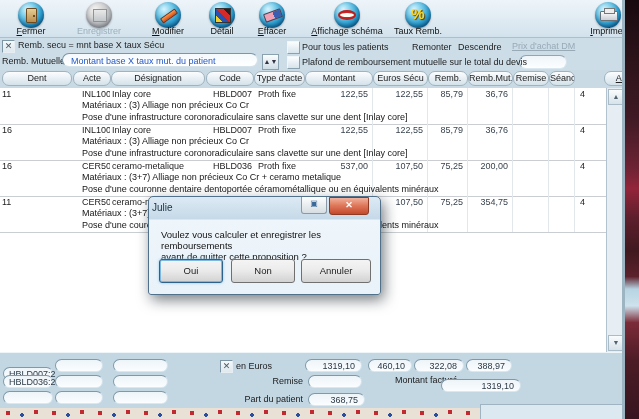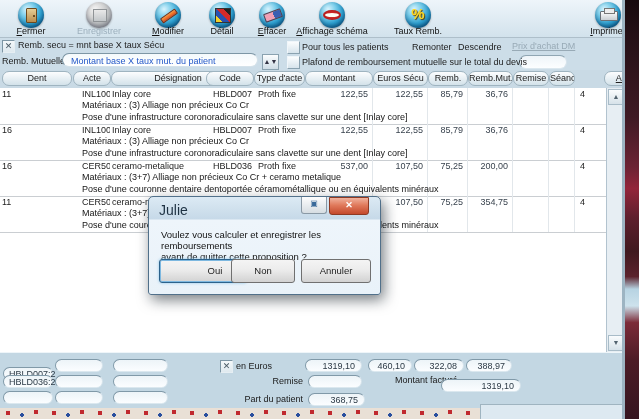--- a/index.html
+++ b/index.html
@@ -59,30 +59,30 @@
   .vline{position:absolute;top:0;width:1px;height:36px;background:#e2e7eb;}
   
   .vscroll{position:absolute;left:606px;top:88px;width:16px;height:264px;background:#e7eef3;border-left:1px solid #b2c3cf;}
   .sbtn{position:absolute;left:1px;width:14px;height:14px;background:linear-gradient(#fafcfd,#d7e2e9);
     border:1px solid #a9bcc8;font-size:7px;line-height:13px;text-align:center;color:#52636f;}
   
   .dialog{position:absolute;left:148px;top:196px;width:231px;height:97px;z-index:20;
     border:1px solid #51708a;border-radius:5px 5px 3px 3px;
     background:linear-gradient(#dceaf4,#c6d9e8 22px,#eef5fb 23px,#e9f2f9);
     box-shadow:3px 5px 14px rgba(10,20,30,.55);}
-  .dlg-title{position:absolute;left:10px;top:5px;font-size:14px;color:#1d3142;}
+  .dlg-title{position:absolute;left:3px;top:5px;font-size:10px;color:#1d3142;}
   .dlg-winbtn{position:absolute;top:0;height:16px;background:linear-gradient(#fdfdfd,#d6dde2);
     border:1px solid #8a99a5;border-top:none;border-radius:0 0 3px 3px;text-align:center;}
   .dlg-help{left:152px;width:24px;font-size:8px;color:#3a6a9a;line-height:14px;}
   .dlg-close{left:180px;width:38px;background:linear-gradient(#f0b19c,#e07a5c 45%,#c4492c);
     border:1px solid #8e3categ;border:1px solid #8e3a24;color:#fff;font-weight:bold;font-size:9px;line-height:14px;}
   .dlg-msg{position:absolute;left:12px;width:210px;height:11px;line-height:11px;font-size:9.5px;color:#111;}
   .dlg-btn{position:absolute;top:62px;height:22px;border-radius:3px;border:1px solid #707070;
     background:linear-gradient(#f4f4f4,#ececec 45%,#d2d2d2);text-align:center;line-height:21px;font-size:9.5px;color:#222;cursor:default;}
-  .dlg-btn.default{border:1px solid #2c628b;box-shadow:0 0 0 1px #7db8e0 inset,0 0 3px #8cc6ea;padding-left:24px;}
+  .dlg-btn.default{border:1px solid #2c628b;box-shadow:0 0 0 1px #7db8e0 inset,0 0 3px #8cc6ea;}
   
   .bpanel{position:absolute;left:0;top:352px;width:622px;height:56px;background:#c3d7e3;border-top:1px solid #eef5f9;}
   .bpanel-ext{position:absolute;left:480px;top:404px;width:142px;height:15px;background:#dde9f1;border:1px solid #9fb4c0;border-bottom:none;}
   .bfield{position:absolute;height:13px;border-radius:7px;border:1px solid;border-color:#8099a8 #d6e3eb #dbe8ef #8099a8;
     background:linear-gradient(#edf4f8,#fbfdff);line-height:12px;box-sizing:border-box;color:#2c3a46;}
   .bfield.num{text-align:right;padding-right:6px;}
   .bfield.code{padding-left:5px;}
   .blabel{position:absolute;height:11px;line-height:11px;text-align:right;color:#1a1a1a;white-space:nowrap;}
   
   .win-edge{position:absolute;left:622px;top:0;width:3px;height:419px;background:#9db4c2;}
@@ -133,21 +133,21 @@
       <span class="lbl">Détail</span>
     </div>
     <div class="tool-btn" style="left:237px;">
       <div class="sphere">
           <div class="glyph">
             <div class="eraser"></div>
           </div>
         </div>
       <span class="lbl mn">Effacer</span>
     </div>
-    <div class="tool-btn" style="left:297px;">
+    <div class="tool-btn" style="left:312px;">
       <div class="sphere">
           <div class="glyph">
             <div class="lips"></div>
           </div>
         </div>
       <span class="lbl mn">Affichage schéma</span>
     </div>
     <div class="tool-btn" style="left:383px;">
       <div class="sphere">
           <div class="glyph">
@@ -181,21 +181,21 @@
   <span class="optlabel" style="left:2px;top:56px;">Remb. Mutuelle :</span>
   <div class="combo">Montant base X taux mut. du patient</div>
   <div class="spinner">▲▼</div>
 
   <div class="raisedbox" style="left:287px;top:56px;"></div>
   <span class="optlabel" style="left:302px;top:57px;">Plafond de remboursement mutuelle sur le total du devis</span>
 
   <div class="thead">
     <span class="hpill" style="left:2px;width:68px;">Dent</span>
     <span class="hpill" style="left:73px;width:36px;">Acte</span>
-    <span class="hpill" style="left:111px;width:92px;padding-left:20px;">Désignation</span>
+    <span class="hpill" style="left:111px;width:92px;">Désignation</span>
     <span class="hpill" style="left:206px;width:46px;">Code Sécu.</span>
     <span class="hpill" style="left:254px;width:49px;">Type d'acte</span>
     <span class="hpill" style="left:305px;width:66px;">Montant</span>
     <span class="hpill" style="left:373px;width:53px;">Euros Sécu</span>
     <span class="hpill" style="left:428px;width:38px;">Remb. Sécu</span>
     <span class="hpill" style="left:468px;width:43px;">Remb.Mut.</span>
     <span class="hpill" style="left:513px;width:34px;">Remise</span>
     <span class="hpill" style="left:549px;width:24px;">Séance</span>
     <span class="hpill" style="left:604px;width:40px;text-decoration:underline;">ANP</span>
   </div>

